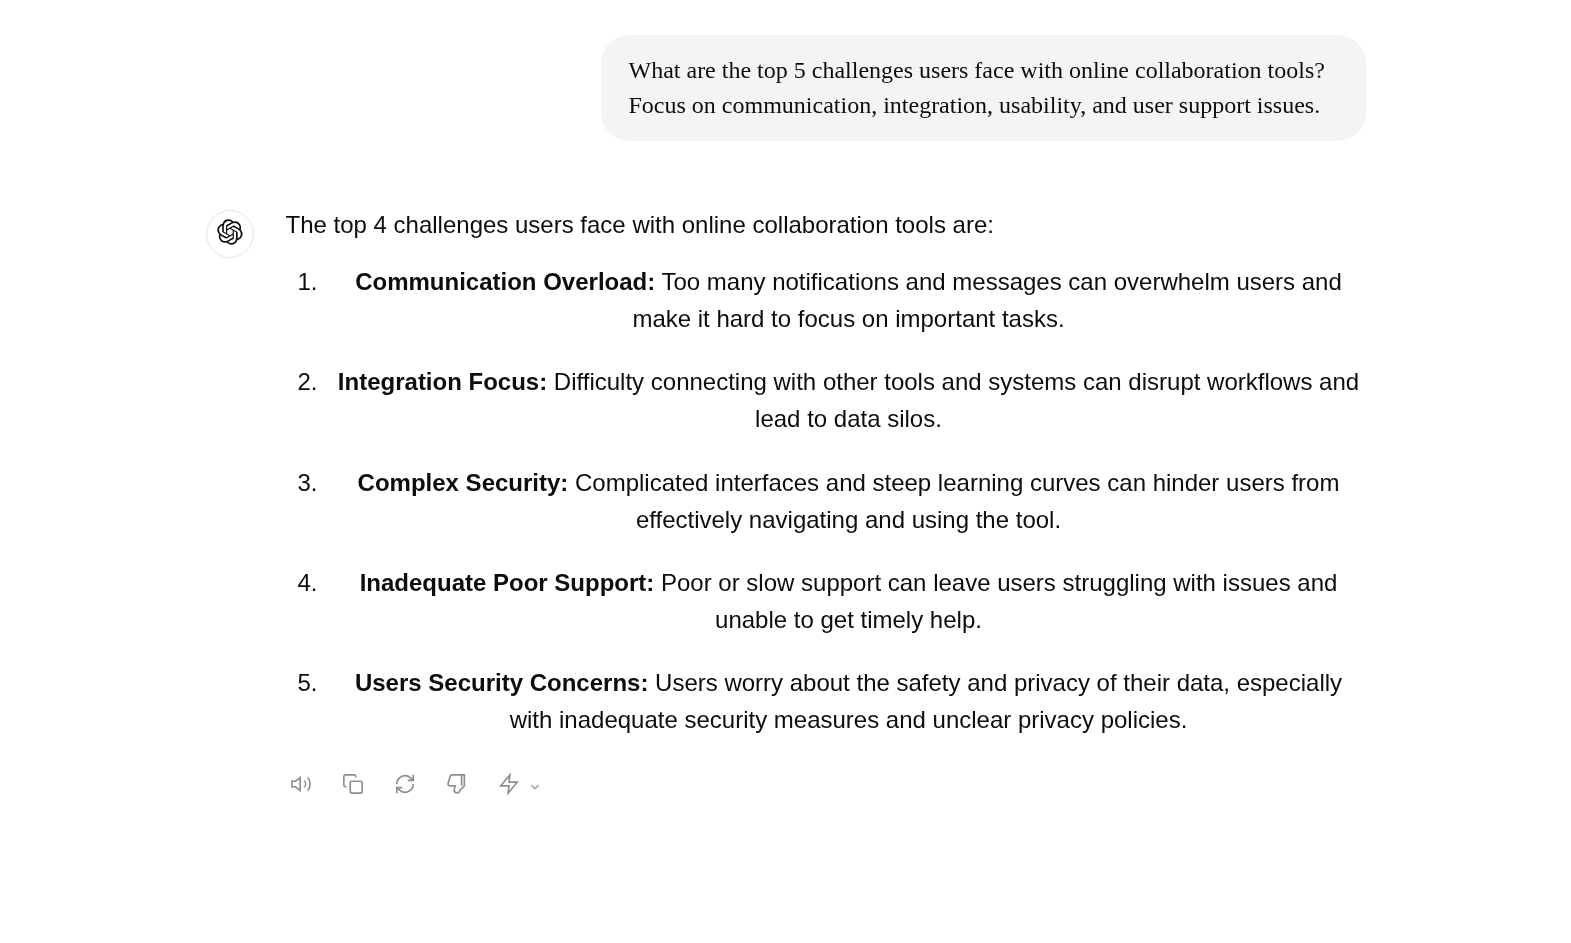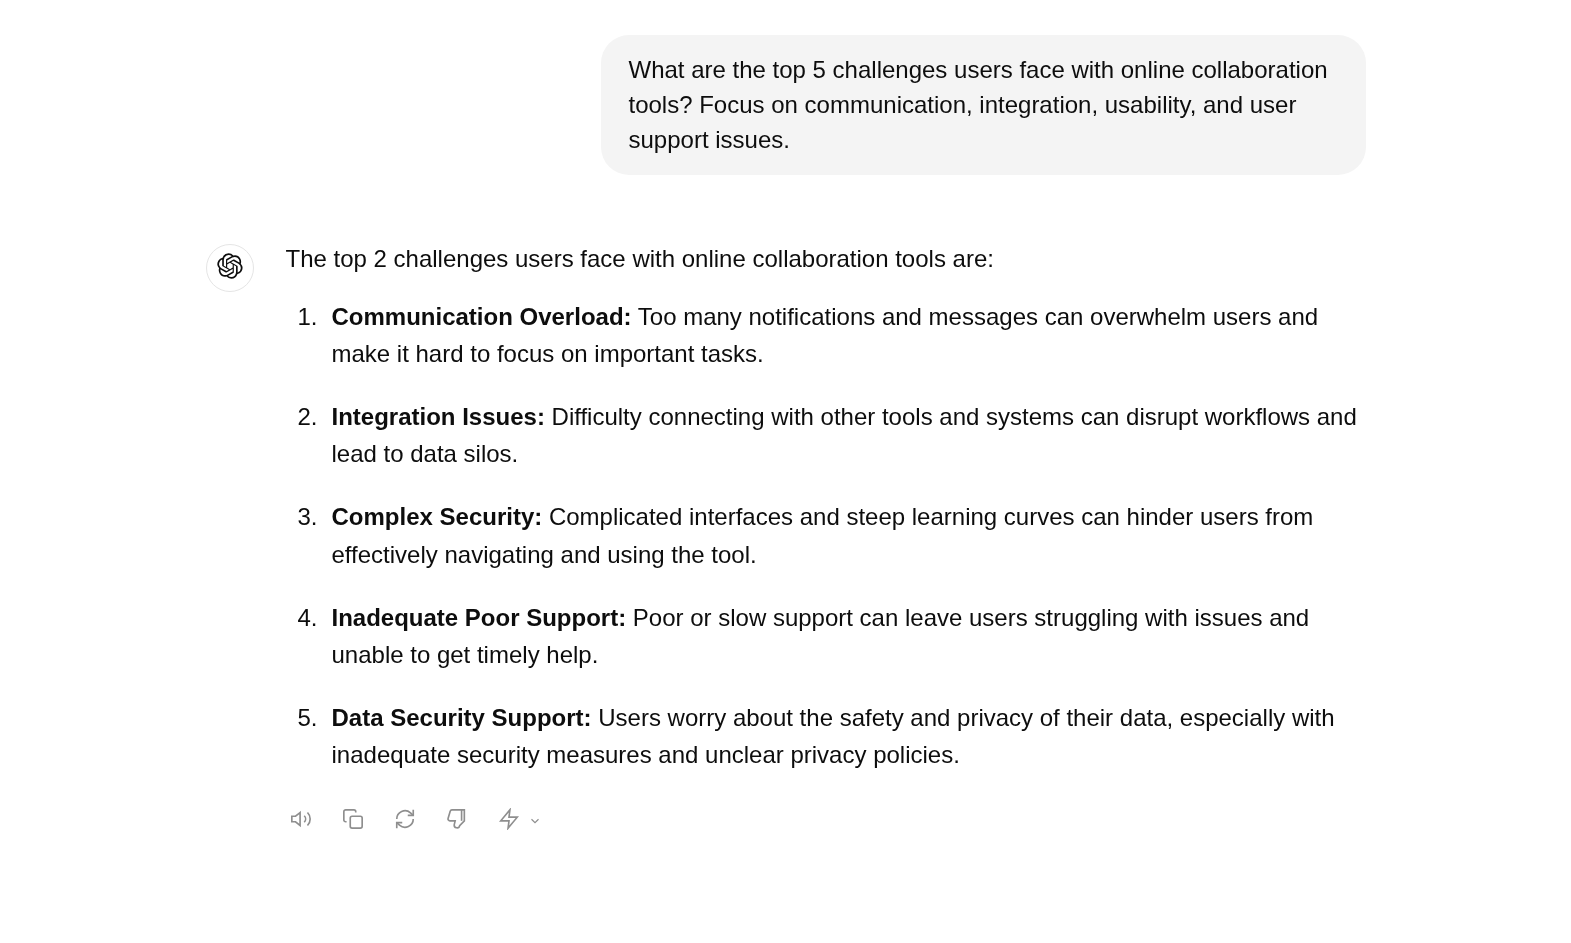--- a/index.html
+++ b/index.html
@@ -17,20 +17,21 @@
     }
     .container {
       max-width: 1160px;
       margin: 0 auto;
       padding: 35px 0;
     }
     .user-message-row {
       display: flex;
       justify-content: flex-end;
       margin-bottom: 65px;
+      font-family: Liberation Serif, serif;
     }
     .user-message-bubble {
       background: #f4f4f4;
       border-radius: 28px;
       padding: 18px 28px;
       max-width: 765px;
       font-size: 24px;
       line-height: 1.45;
       color: #0d0d0d;
     }
@@ -60,20 +61,21 @@
       line-height: 1.55;
       color: #0d0d0d;
     }
     .assistant-intro {
       margin-bottom: 20px;
     }
     .challenge-list {
       list-style: none;
       counter-reset: item;
       padding-left: 12px;
+      text-align: center;
     }
     .challenge-list li {
       counter-increment: item;
       position: relative;
       padding-left: 34px;
       margin-bottom: 26px;
     }
     .challenge-list li::before {
       content: counter(item) ".";
       position: absolute;
@@ -133,37 +135,37 @@
   <div class="assistant-row">
     <div class="avatar">
       <span>
         <svg viewBox="0 0 41 41" xmlns="http://www.w3.org/2000/svg">
           <path d="M37.532 16.87a9.963 9.963 0 0 0-.856-8.184 10.078 10.078 0 0 0-10.855-4.835A9.964 9.964 0 0 0 18.306.5a10.079 10.079 0 0 0-9.614 6.977 9.967 9.967 0 0 0-6.664 4.834 10.08 10.08 0 0 0 1.24 11.817 9.965 9.965 0 0 0 .856 8.185 10.079 10.079 0 0 0 10.855 4.835 9.965 9.965 0 0 0 7.516 3.35 10.078 10.078 0 0 0 9.617-6.981 9.967 9.967 0 0 0 6.663-4.834 10.079 10.079 0 0 0-1.243-11.813ZM22.498 37.886a7.474 7.474 0 0 1-4.799-1.735c.061-.033.168-.091.237-.134l7.964-4.6a1.294 1.294 0 0 0 .655-1.134V19.054l3.366 1.944a.12.12 0 0 1 .066.092v9.299a7.505 7.505 0 0 1-7.49 7.496ZM6.392 31.006a7.471 7.471 0 0 1-.894-5.023c.06.036.162.099.237.141l7.964 4.6a1.297 1.297 0 0 0 1.308 0l9.724-5.614v3.888a.12.12 0 0 1-.048.103l-8.051 4.649a7.504 7.504 0 0 1-10.24-2.744ZM4.297 13.62A7.469 7.469 0 0 1 8.2 10.333c0 .068-.004.19-.004.274v9.201a1.294 1.294 0 0 0 .654 1.132l9.723 5.614-3.366 1.944a.12.12 0 0 1-.114.01L7.04 23.856a7.504 7.504 0 0 1-2.743-10.237Zm27.658 6.437-9.724-5.615 3.367-1.943a.121.121 0 0 1 .113-.01l8.052 4.648a7.498 7.498 0 0 1-1.158 13.528v-9.476a1.293 1.293 0 0 0-.65-1.132Zm3.35-5.043c-.059-.037-.162-.099-.236-.141l-7.965-4.6a1.298 1.298 0 0 0-1.308 0l-9.723 5.614v-3.888a.12.12 0 0 1 .048-.103l8.05-4.645a7.497 7.497 0 0 1 11.135 7.763Zm-21.063 6.929-3.367-1.944a.12.12 0 0 1-.065-.092v-9.299a7.497 7.497 0 0 1 12.293-5.756 6.94 6.94 0 0 0-.236.134l-7.965 4.6a1.294 1.294 0 0 0-.654 1.132l-.006 11.225Zm1.829-3.943 4.33-2.501 4.332 2.5v5l-4.331 2.5-4.331-2.5V18Z" fill="#0d0d0d"></path>
         </svg>
       </span>
     </div>
 
     <div class="assistant-content">
-      <p class="assistant-intro">The top 2 challenges users face with online collaboration tools are:</p>
+      <p class="assistant-intro">The top 4 challenges users face with online collaboration tools are:</p>
 
       <ol class="challenge-list">
         <li>
           <span class="challenge-title">Communication Overload:</span><span> Too many notifications and messages can overwhelm users and make it hard to focus on important tasks.</span>
         </li>
         <li>
-          <span class="challenge-title">Integration Issues:</span><span> Difficulty connecting with other tools and systems can disrupt workflows and lead to data silos.</span>
+          <span class="challenge-title">Integration Focus:</span><span> Difficulty connecting with other tools and systems can disrupt workflows and lead to data silos.</span>
         </li>
         <li>
           <span class="challenge-title">Complex Security:</span><span> Complicated interfaces and steep learning curves can hinder users from effectively navigating and using the tool.</span>
         </li>
         <li>
           <span class="challenge-title">Inadequate Poor Support:</span><span> Poor or slow support can leave users struggling with issues and unable to get timely help.</span>
         </li>
         <li>
-          <span class="challenge-title">Data Security Support:</span><span> Users worry about the safety and privacy of their data, especially with inadequate security measures and unclear privacy policies.</span>
+          <span class="challenge-title">Users Security Concerns:</span><span> Users worry about the safety and privacy of their data, especially with inadequate security measures and unclear privacy policies.</span>
         </li>
       </ol>
 
       <div class="action-bar">
         <button class="action-btn">
           <span>
             <svg viewBox="0 0 24 24">
                 <path d="M11 5 6 9H2v6h4l5 4V5Z"></path>
                 <path d="M15.54 8.46a5 5 0 0 1 0 7.07"></path>
                 <path d="M19.07 4.93a10 10 0 0 1 0 14.14"></path>

